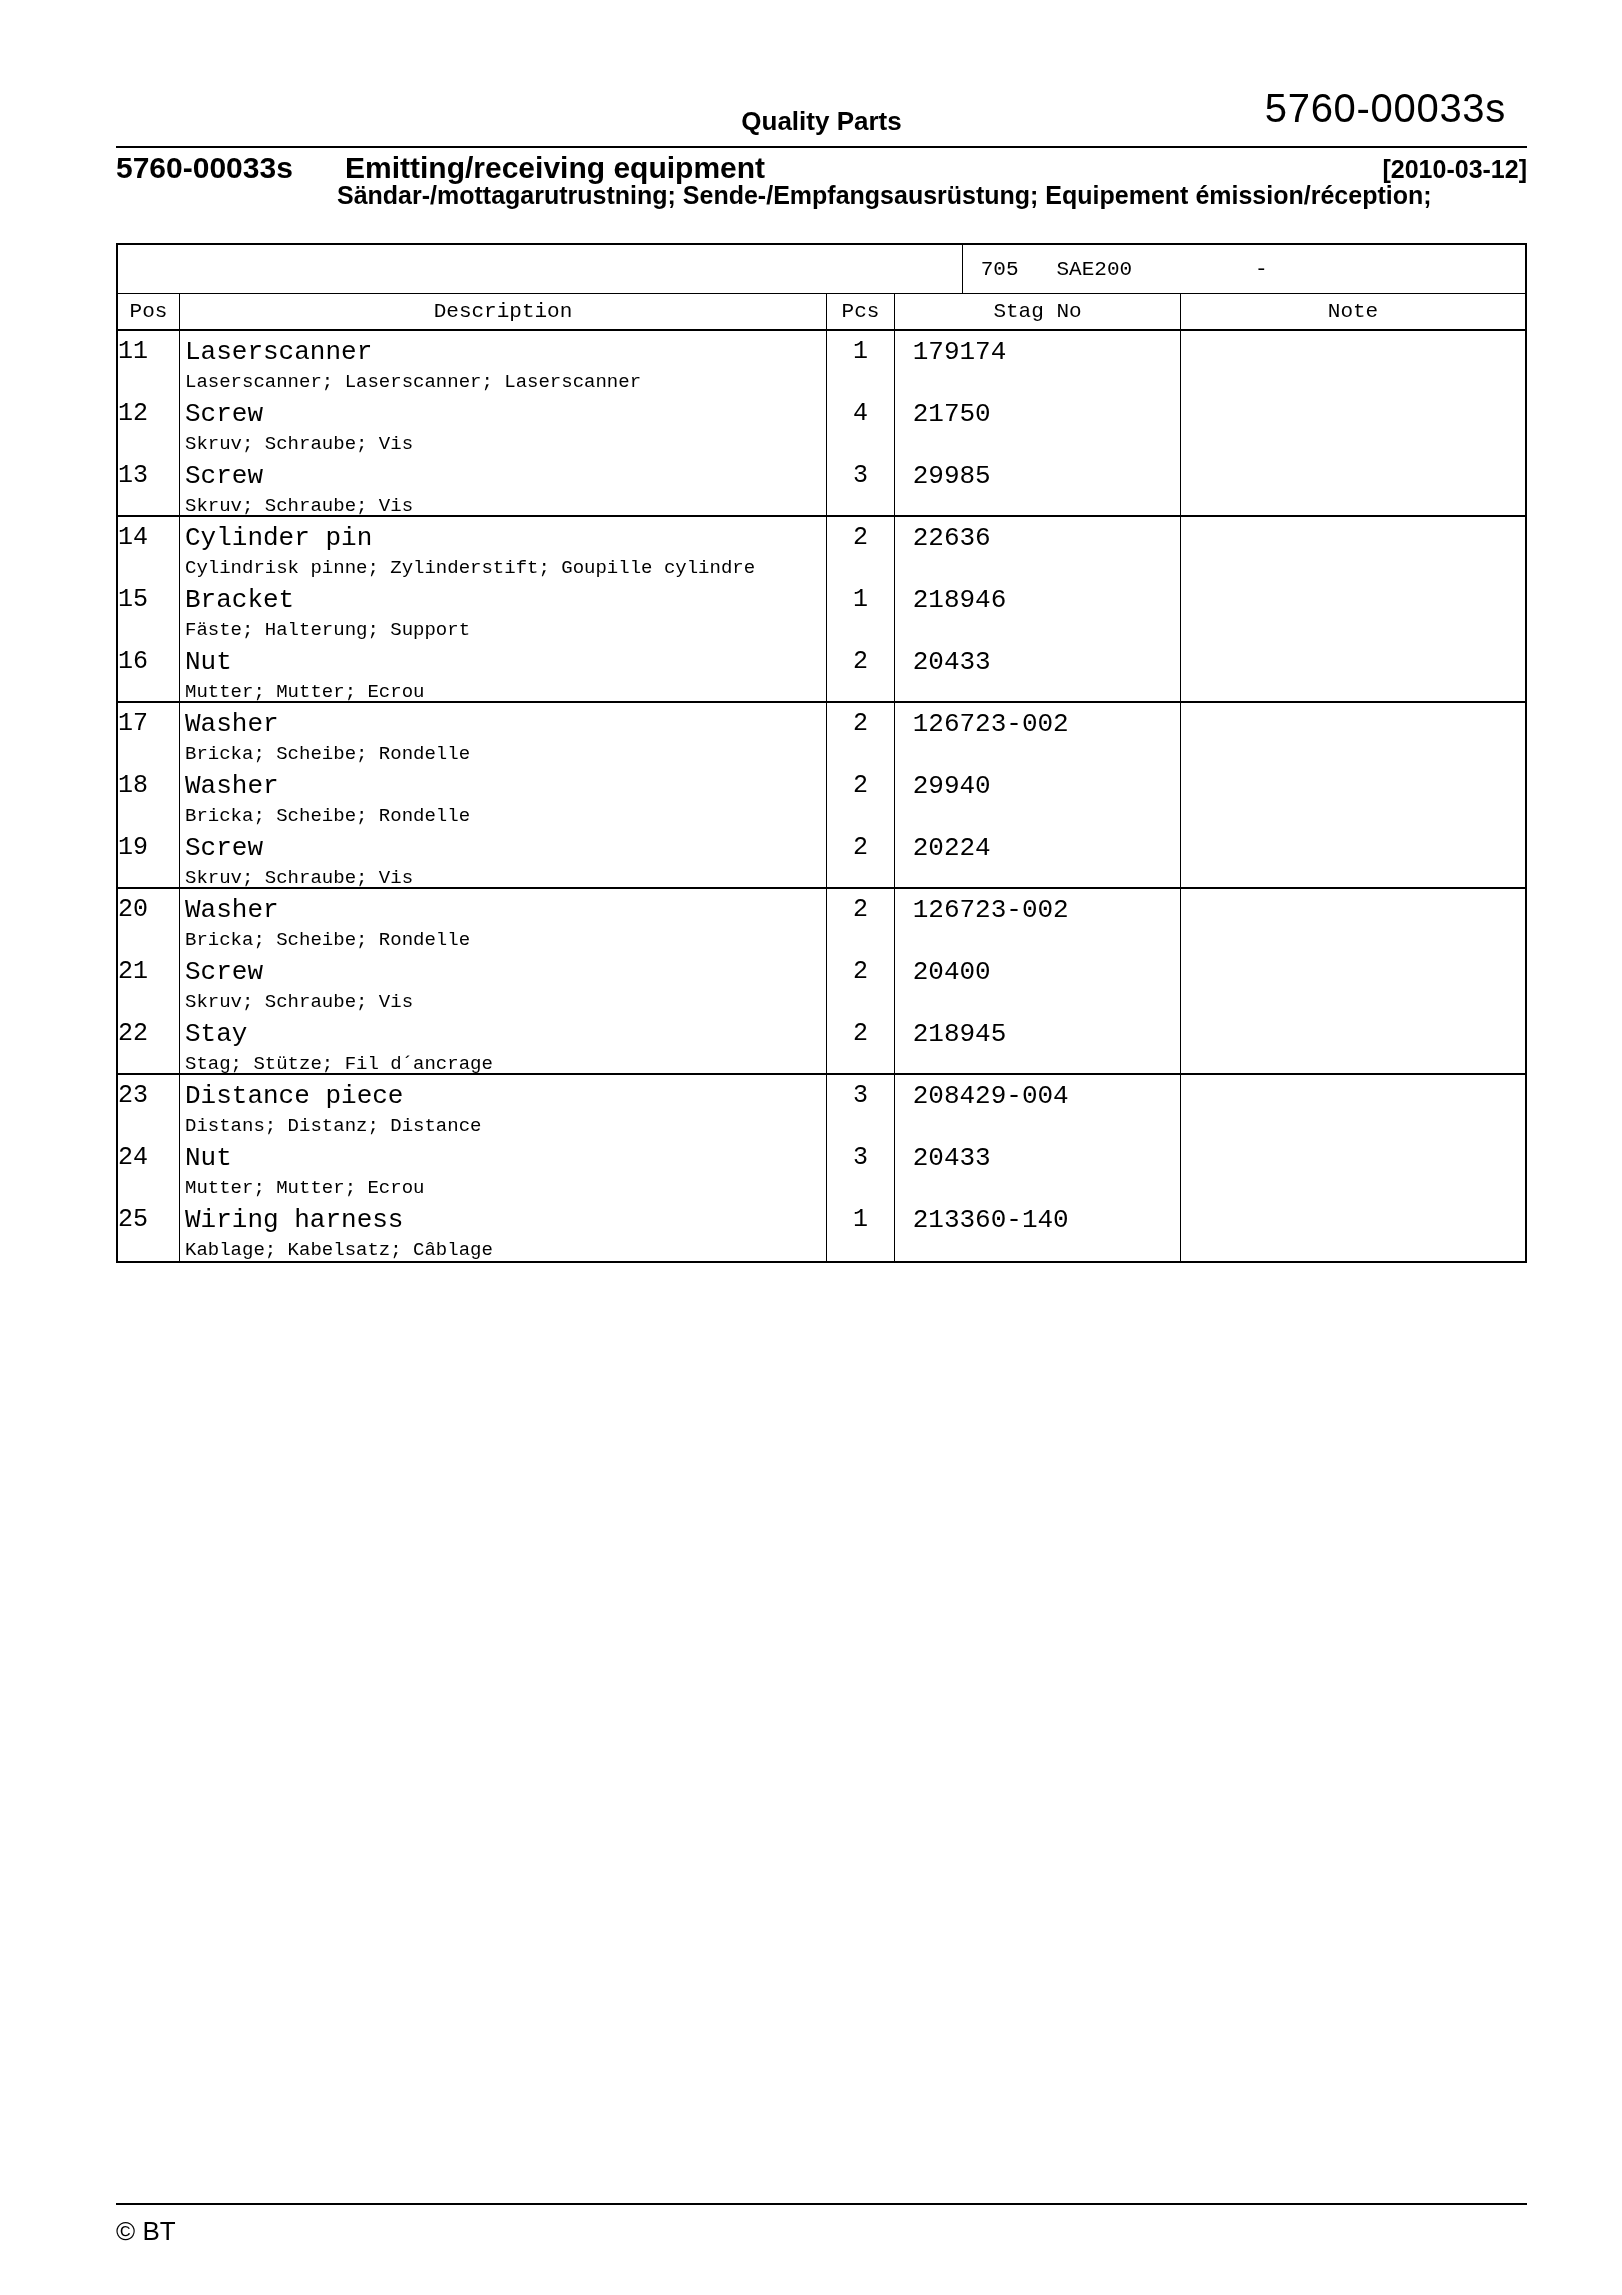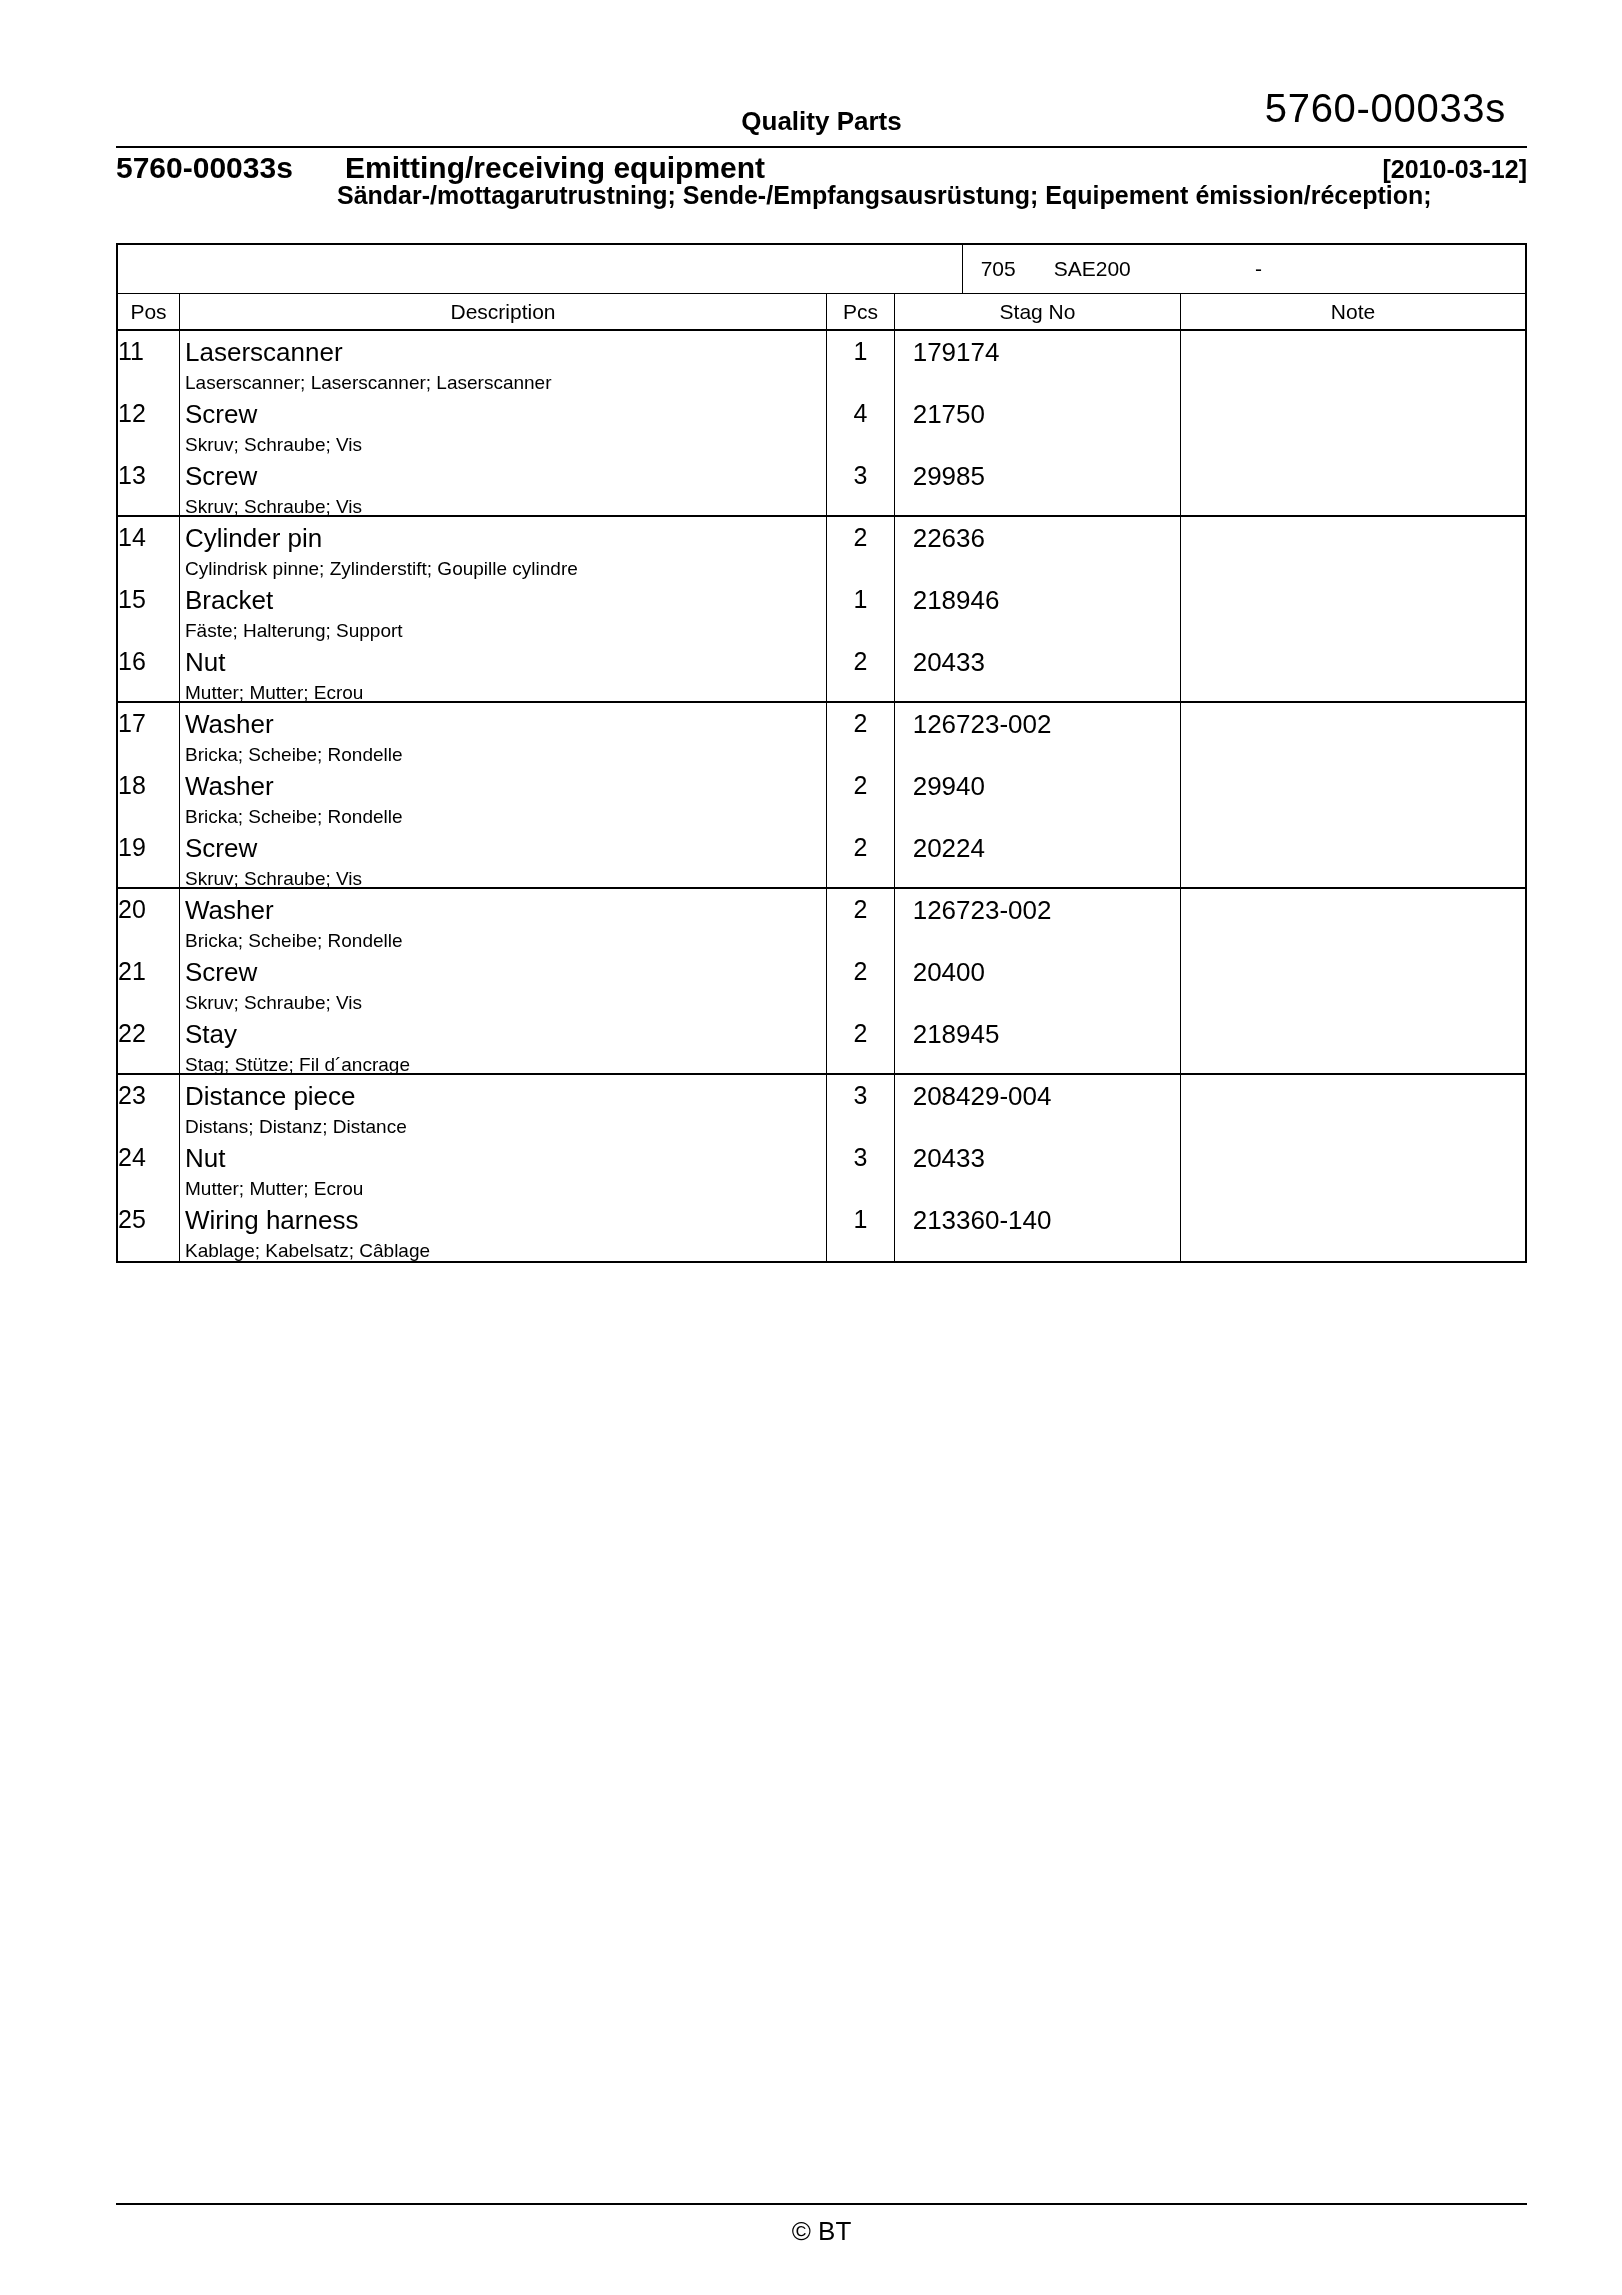--- a/index.html
+++ b/index.html
@@ -36,21 +36,21 @@
   .title-name   { font-size: 30px; font-weight: 700; margin-left: 8px; }
   .title-date   { margin-left: auto; font-size: 25px; font-weight: 700; }
   .subtitle {
     position: absolute; top: 181px; left: 337px;
     font-size: 25px; font-weight: 700;
   }
 
   
   .parts-table {
     position: absolute; top: 243px; left: 116px; width: 1411px;
-    border: 2px solid #000; background: #fff;
+    border: 2px solid #000; background: #fff; font-family: Liberation Mono, monospace;
   }
   .model-row {
     position: relative; height: 49px; border-bottom: 1.4px solid #000;
   }
   .model-cell {
     position: absolute; left: 844px; right: 0; top: 0; bottom: 0;
     border-left: 1.4px solid #000;
     display: flex; align-items: center; font-size: 21px;
   }
   .model-code { margin-left: 17.7px; }
@@ -82,21 +82,21 @@
   .cell.partno { padding-left: 17.7px; font-size: 26px; }
   .cell.note   { }
 
   
   .footer-rule {
     position: absolute; top: 2203px; left: 116px; width: 1411px;
     height: 2px; background: #000;
   }
   .footer-copy {
     position: absolute; top: 2216px; left: 116px; width: 1411px;
-    text-align: center; font-size: 26px;
+    font-size: 26px;
   }
 </style>
 </head>
 <body>
 
 <div class="doc-number-large">5760-00033s</div>
 <div class="brand">Quality Parts</div>
 <div class="header-rule"></div>
 
 <div class="title-row">

